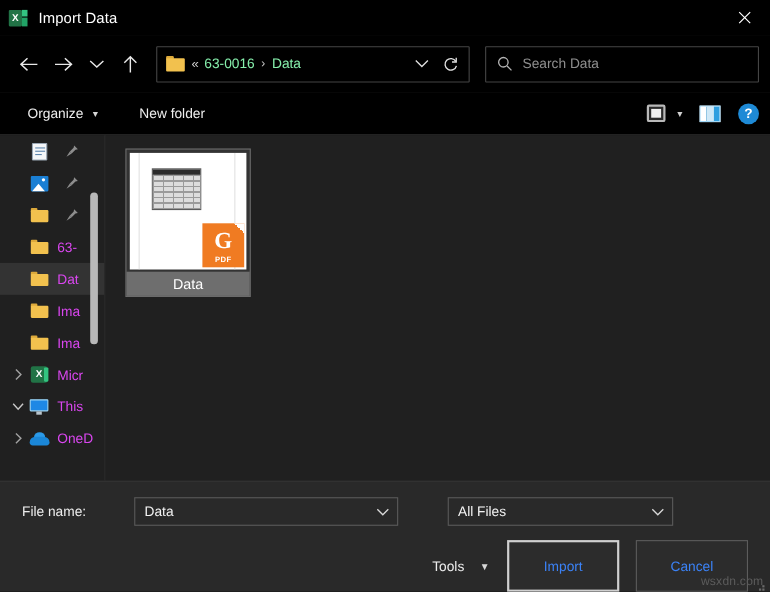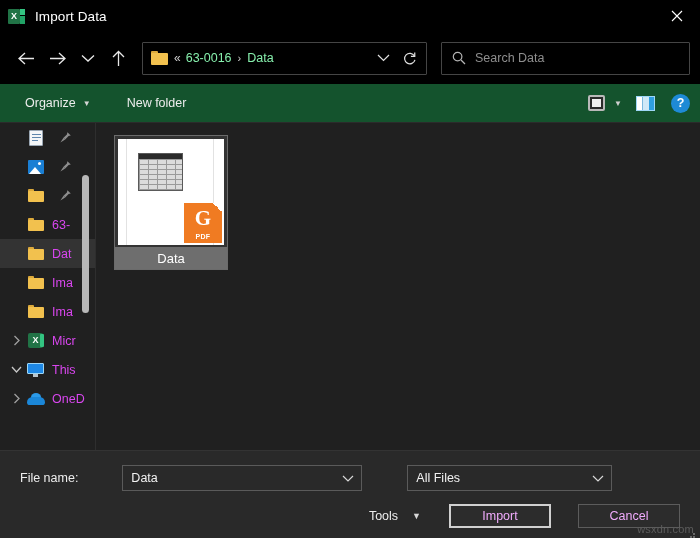--- a/index.html
+++ b/index.html
@@ -86,21 +86,21 @@
     flex: 1 1 auto; height: 33px; margin-left: 14px;
     border: 1px solid #454545; background: #000;
     display: flex; align-items: center; padding: 0 10px;
     border-radius: 1px;
   }
   .search-ico { color: #b5b5b5; margin-right: 9px; display:flex; }
   .search-ph { color: #8e8e8e; font-size: 12.5px; }
 
   
   .cmdbar {
-    height: 39px; background: #14532d;
+    height: 39px; background: #000000;
     display: flex; align-items: center;
     flex: 0 0 39px; padding: 0 10px 0 18px;
     border-bottom: 1px solid #2b2b2b;
   }
   .cmd-item {
     color: #ededed; font-size: 12.5px; padding: 5px 7px;
     display: flex; align-items: center; gap: 7px;
   }
   .cmd-item .caret { font-size: 8px; color: #d6d6d6; }
   .cmd-gap { width: 22px; }
@@ -228,22 +228,22 @@
   .fn-combo { flex: 0 0 240px; }
   .ft-combo { flex: 0 0 205px; margin-left: 9px; }
 
   .row2 { display:flex; align-items:center; justify-content:flex-end; margin-top: 13px; }
   .tools-btn {
     color:#ededed; font-size:12.5px; display:flex; align-items:center; gap:14px;
     padding: 5px 6px; margin-right: 10px;
   }
   .tools-btn .cv { font-size:9px; color:#d8d8d8;}
   .btn {
-    width: 102px; height: 24px; border:1px solid #5c5c5c; background:#2c2c2c;
-    color:#f0abfc; font-size:12.5px; display:flex; align-items:center; justify-content:center;margin-left:12px;
+    width: 102px; height: 47px; border:1px solid #5c5c5c; background:#2c2c2c;
+    color:#3b82f6; font-size:12.5px; display:flex; align-items:center; justify-content:center;
   }
   .btn.primary { border:2px solid #d0d0d0; background:#2c2c2c; margin-right: 15px; }
   .watermark {
     position:absolute; right: 6px; bottom: 3px;
     color:#5c5c5c; font-size:11px; letter-spacing:.2px;
   }
   .resize-grip { position:absolute; right:4px; bottom:3px; width:10px; height:10px; }
 </style>
 </head>
 <body>

